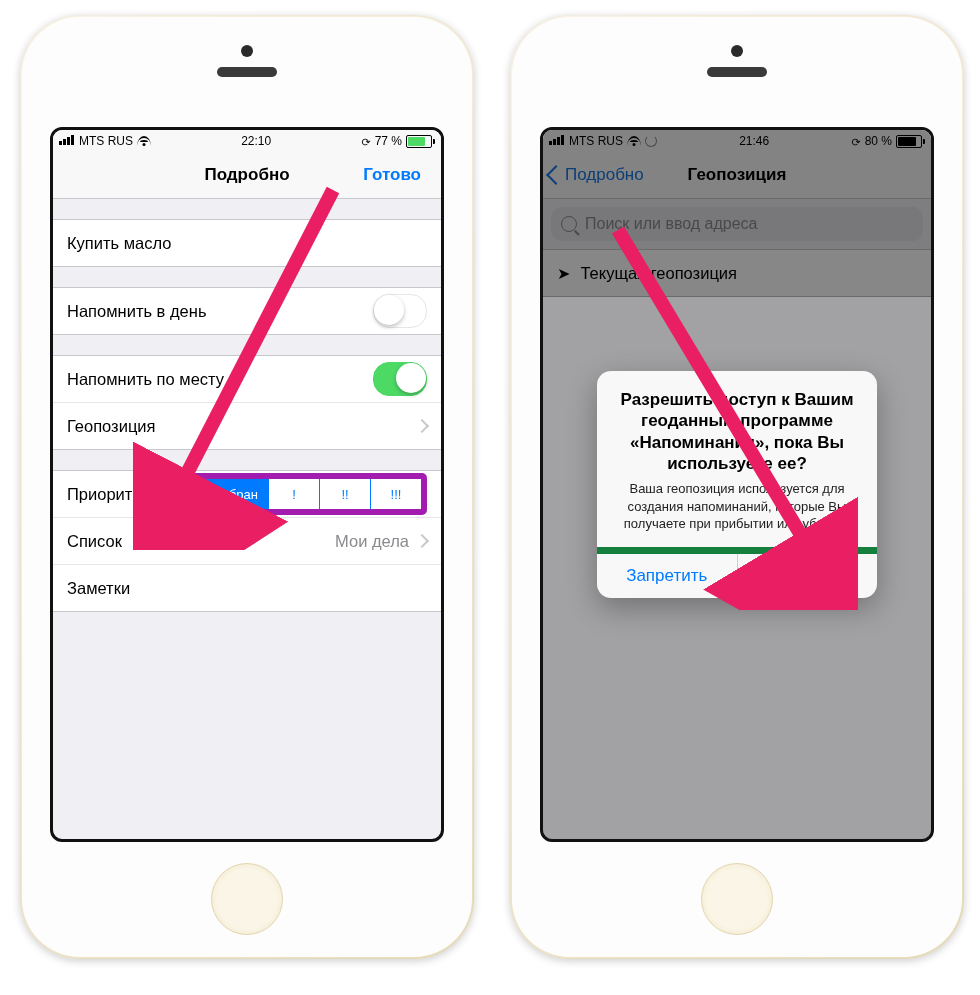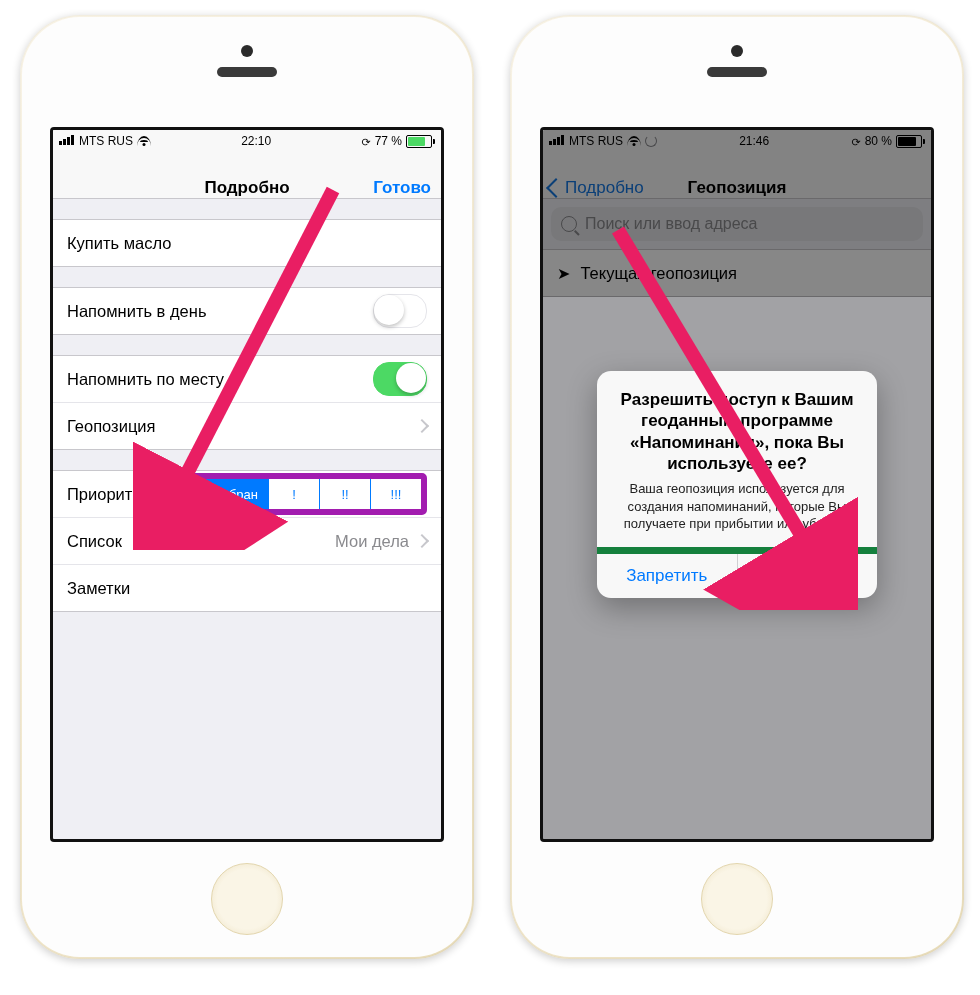--- a/index.html
+++ b/index.html
@@ -38,21 +38,21 @@
   .home-btn {
     position:absolute; bottom:22px; left:50%; transform:translateX(-50%);
     width:70px; height:70px; border-radius:50%;
     background:radial-gradient(circle,#faf5e6 60%,#eaddba);
     border:1px solid #e2d5ad;
   }
   .screen {
     position:absolute; top:110px; left:28px; right:28px; bottom:115px;
     background:#efeff4;
     border:3px solid #111;
-    border-radius:4px;
+    border-radius:12px;
     overflow:hidden;
   }
   
   .statusbar {
     height:22px; background:#f8f8f8; border-bottom:0;
     display:flex; align-items:center; justify-content:space-between;
     font-size:12px; padding:0 6px; font-weight:500;
   }
   .screen.dimmed .statusbar,
   .screen.dimmed .navbar,
@@ -67,23 +67,23 @@
   .wifi{display:inline-block;width:14px;height:10px;position:relative}
   .wifi::before{content:"";position:absolute;inset:0;border:2px solid #000;border-bottom:none;border-left:none;border-right:none;border-radius:50% 50% 0 0/100% 100% 0 0;top:0}
   .wifi::after{content:"";position:absolute;left:3px;right:3px;top:4px;border:2px solid #000;border-bottom:none;border-left:none;border-right:none;border-radius:50% 50% 0 0/100% 100% 0 0}
   .wifi i{position:absolute;bottom:0;left:50%;transform:translateX(-50%);width:3px;height:3px;background:#000;border-radius:50%}
   .lock{font-size:11px;position:relative;top:1px}
   .battery{display:inline-flex;align-items:center;gap:1px}
   .battery .shell{width:24px;height:11px;border:1px solid #000;border-radius:2px;position:relative}
   .battery .fill{position:absolute;top:1px;left:1px;bottom:1px;border-radius:1px}
   .battery .cap{width:2px;height:5px;background:#000;border-radius:0 1px 1px 0}
   
-  .navbar{height:46px;background:#f8f8f8;border-bottom:1px solid #c8c7cc;display:flex;align-items:flex-end;justify-content:center;position:relative;font-size:17px}
+  .navbar{height:46px;background:#f8f8f8;border-bottom:1px solid #c8c7cc;display:flex;align-items:center;justify-content:center;position:relative;font-size:17px}
   .nav-title{font-weight:600}
-  .nav-right{position:absolute;right:10px;color:#007aff;font-weight:600}
+  .nav-right{position:absolute;right:20px;color:#007aff;font-weight:600}
   .nav-left{position:absolute;left:6px;color:#007aff;display:flex;align-items:center;gap:2px}
   .chevron-left{width:12px;height:12px;border-left:2.5px solid #007aff;border-bottom:2.5px solid #007aff;transform:rotate(45deg)}
   
   .body{background:#efeff4}
   .group{margin-top:20px;background:#fff;border-top:1px solid #c8c7cc;border-bottom:1px solid #c8c7cc}
   .row{min-height:46px;display:flex;align-items:center;padding:0 14px;font-size:16.5px;color:#000;border-top:1px solid #e5e5ea}
   .group .row:first-child{border-top:none}
   .row .spacer{flex:1}
   .row .val{color:#8a8a8e}
   .chevron{width:8px;height:8px;border-right:2px solid #c7c7cc;border-top:2px solid #c7c7cc;transform:rotate(45deg);margin-left:8px}

